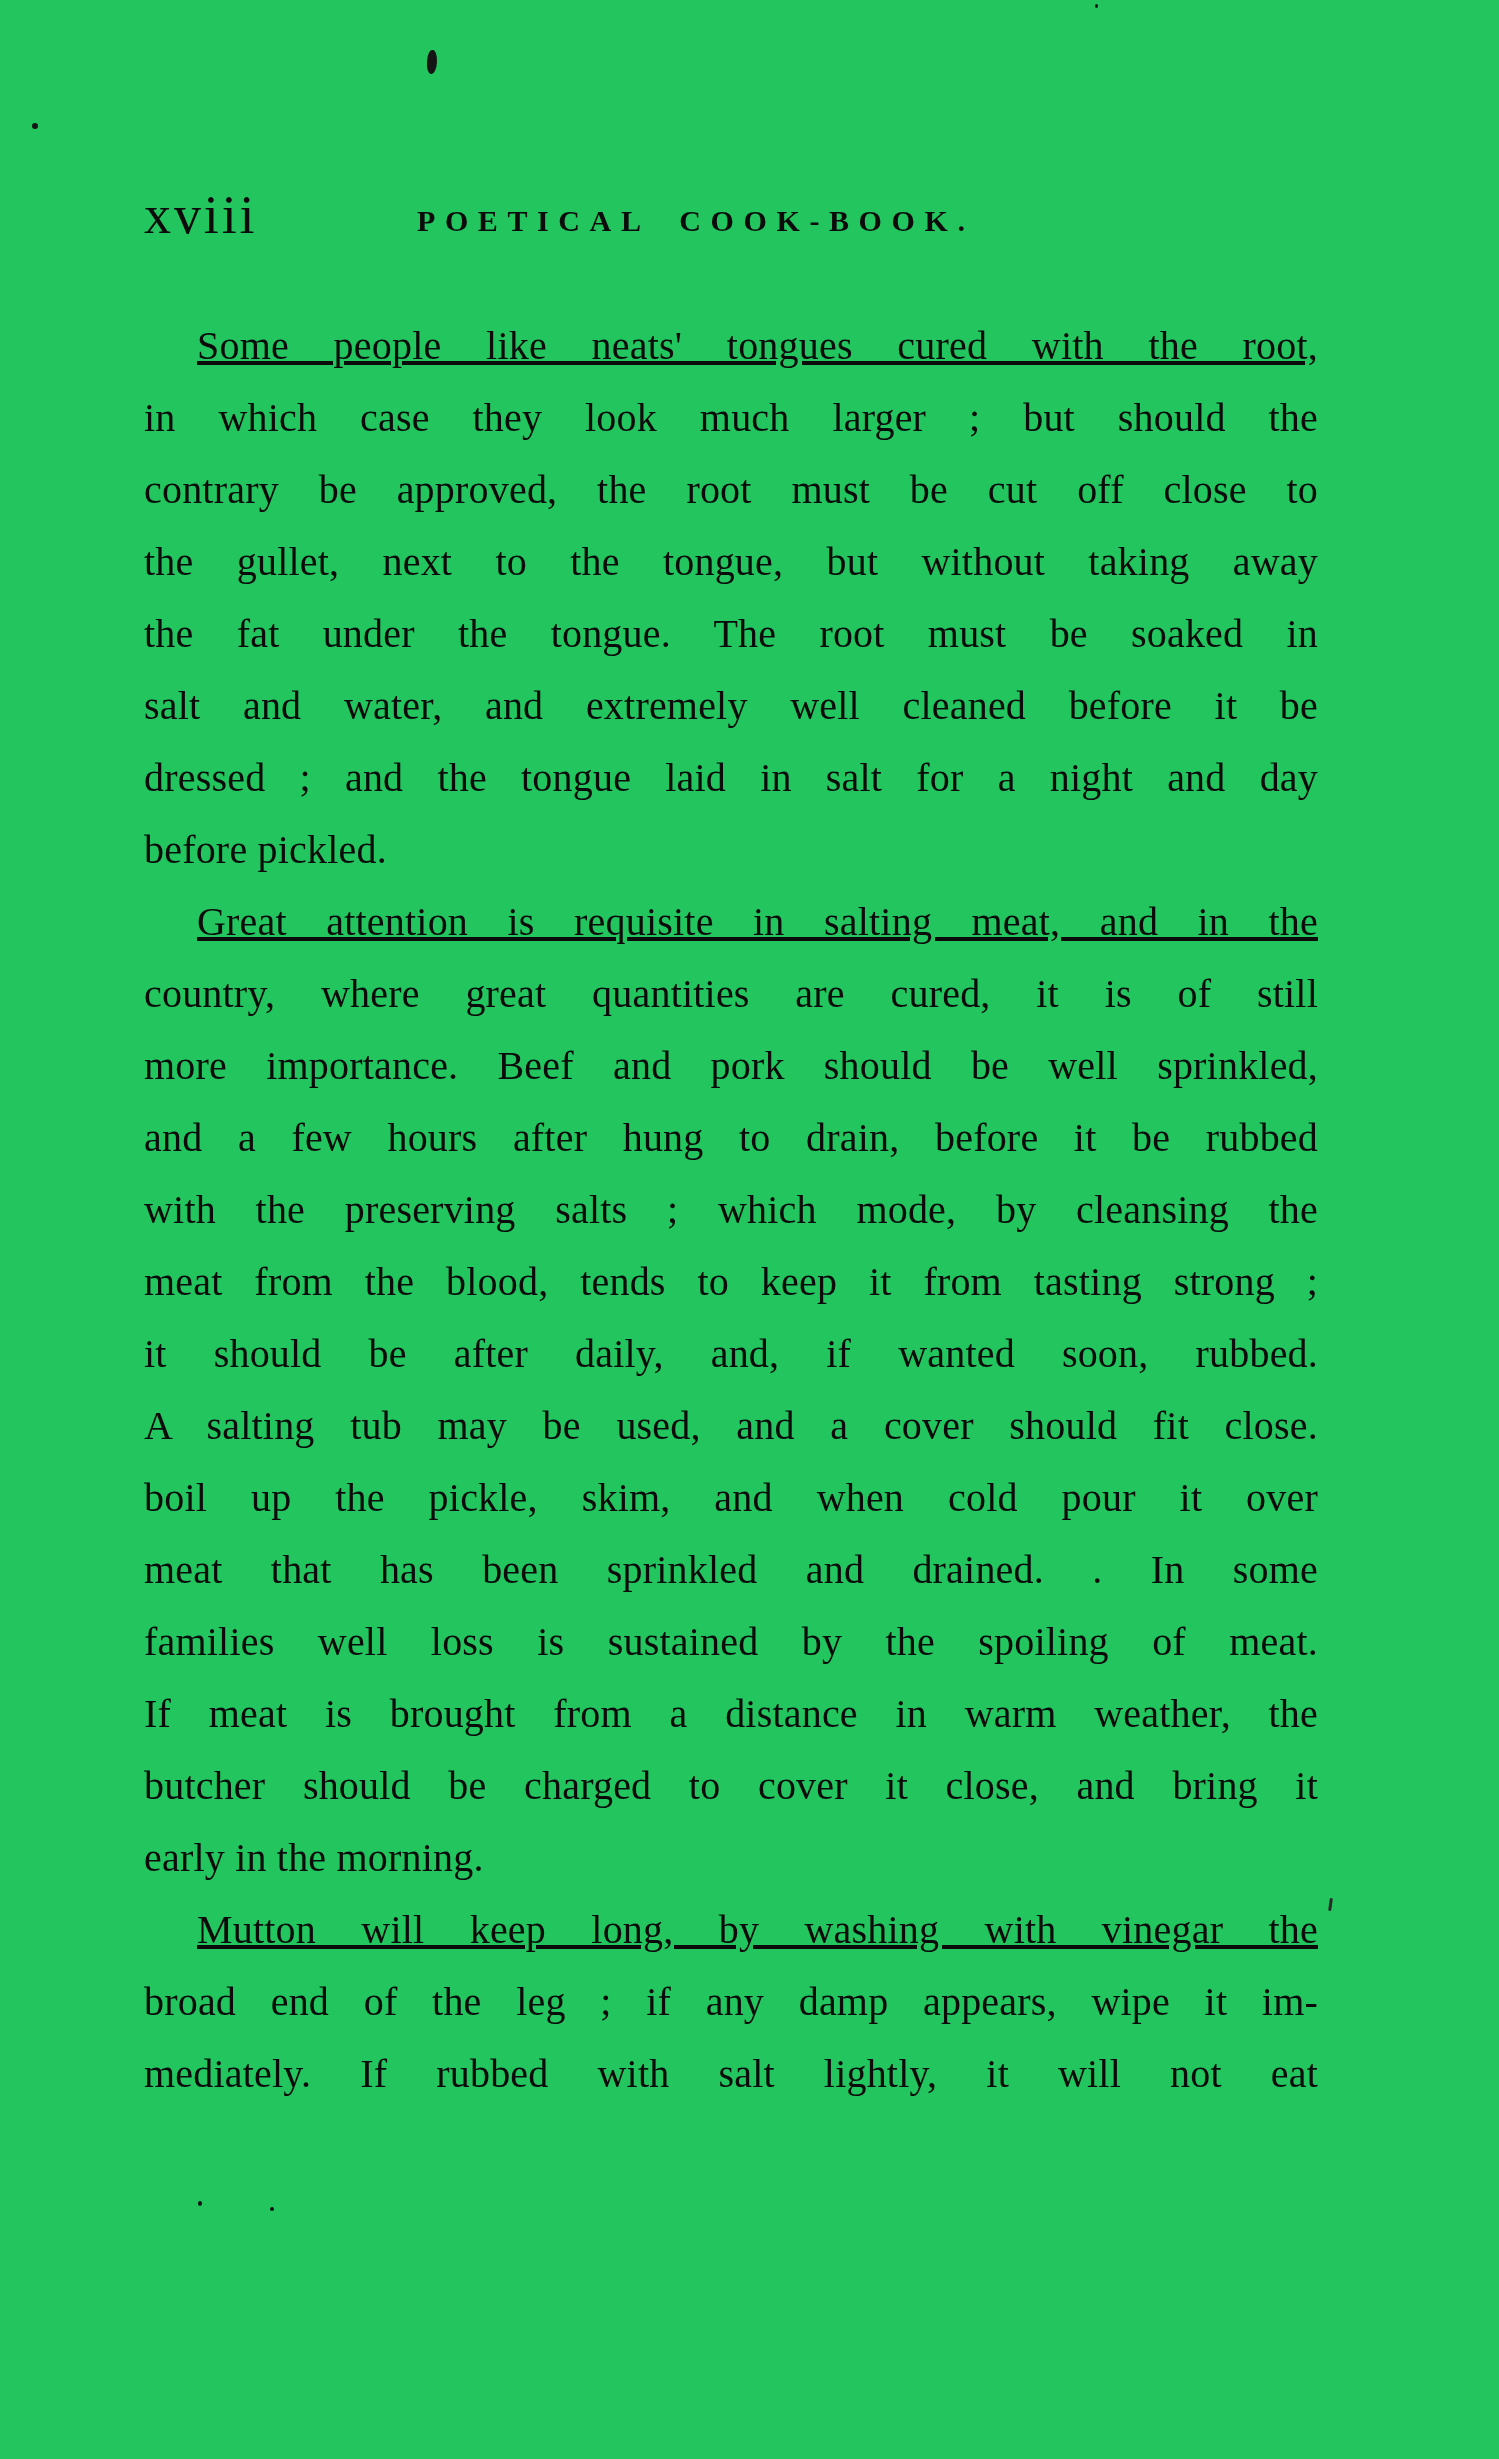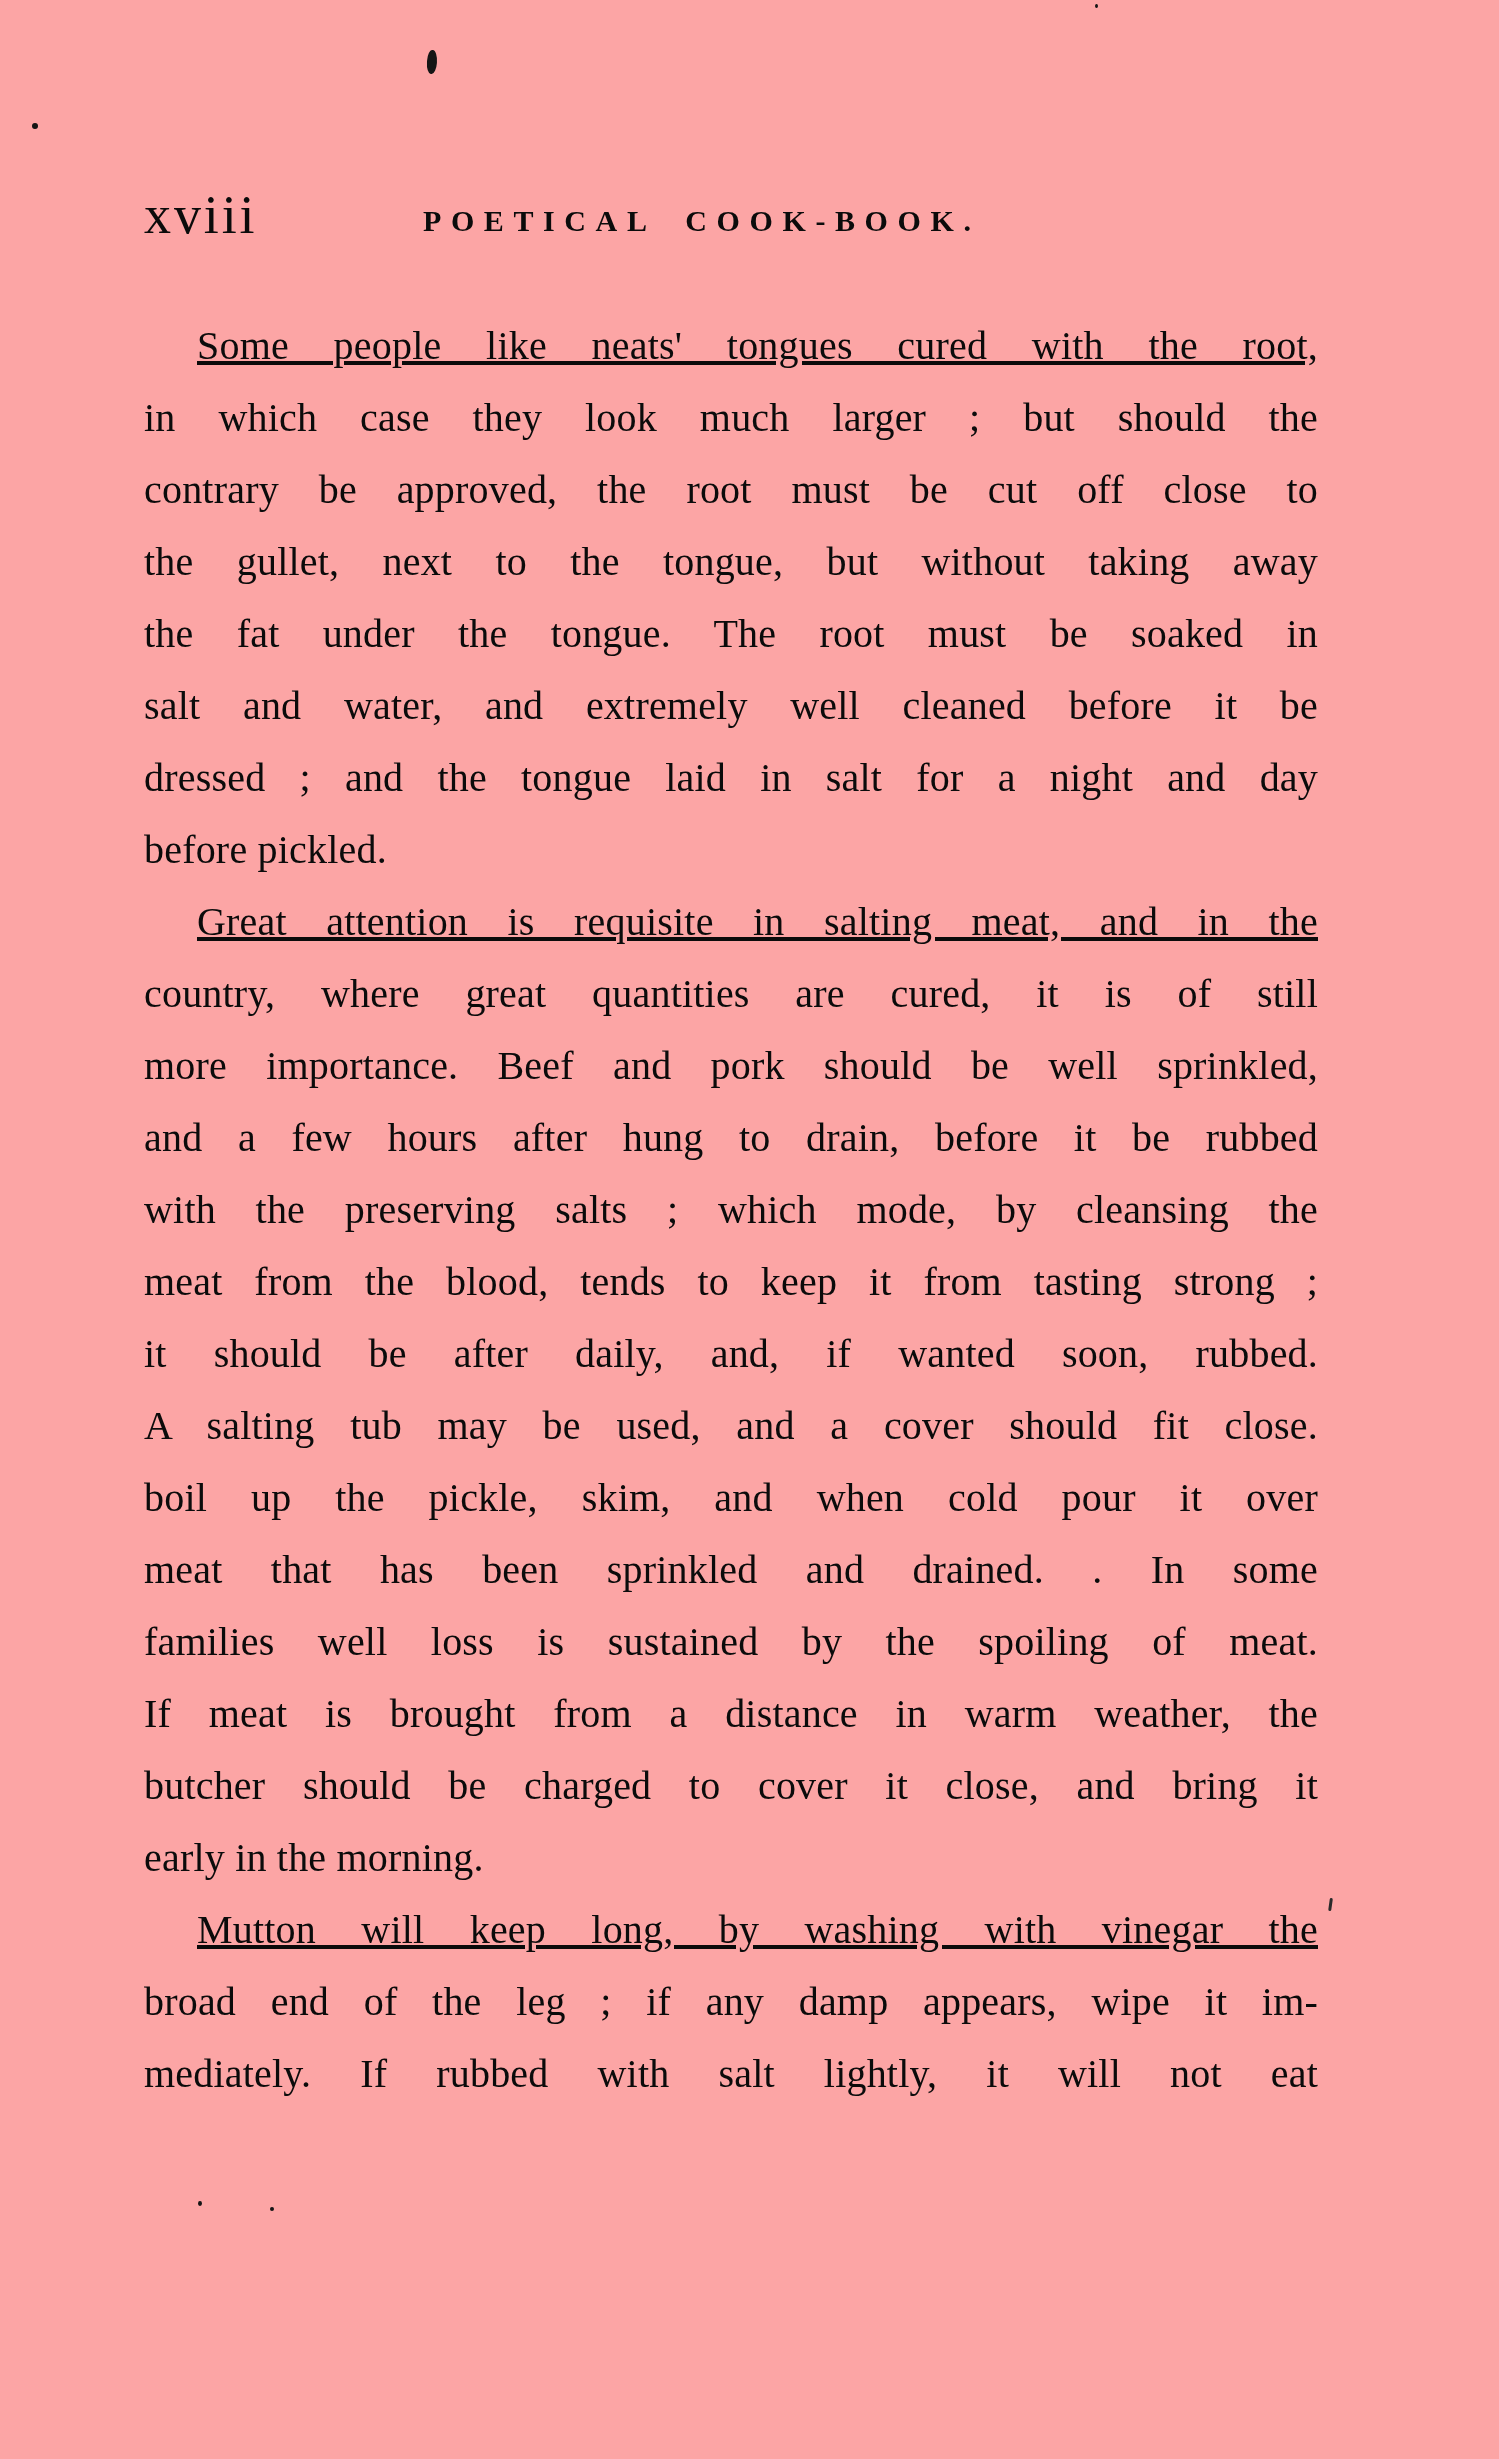--- a/index.html
+++ b/index.html
@@ -4,21 +4,21 @@
 <style>
   html, body {
     margin: 0;
     padding: 0;
     background: #ffffff;
   }
   #page {
     position: relative;
     width: 1500px;
     height: 2459px;
-    background: #fca5a5;
+    background: #22c55e;
     overflow: hidden;
     font-family: "Liberation Serif", "DejaVu Serif", serif;
     color: #0b0b0b;
   }
   
   #running-head {
     position: absolute;
     left: 144px;
     top: 188px;
     width: 1174px;
@@ -27,21 +27,21 @@
   #page-number {
     position: absolute;
     left: 0;
     bottom: 3.8px;
     font-size: 54px;
     line-height: 54px;
     letter-spacing: 2.9px;
   }
   #running-title {
     position: absolute;
-    left: 279px;
+    left: 273px;
     bottom: 9.6px;
     font-size: 30px;
     line-height: 30px;
     letter-spacing: 9.6px;
     word-spacing: 13.4px;
     font-weight: bold;
     font-stretch: normal;
   }
   
   #body-text {

